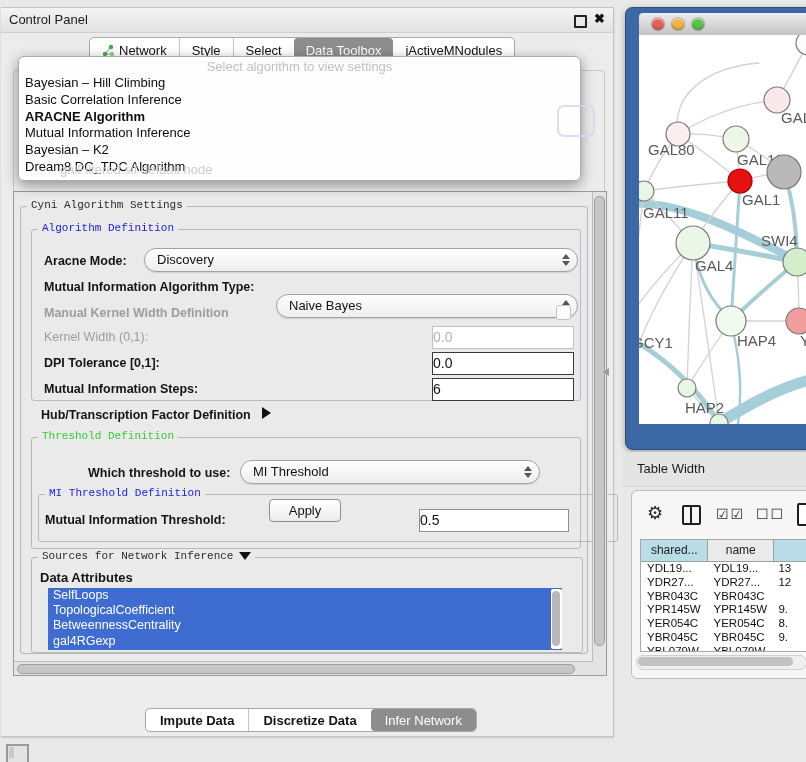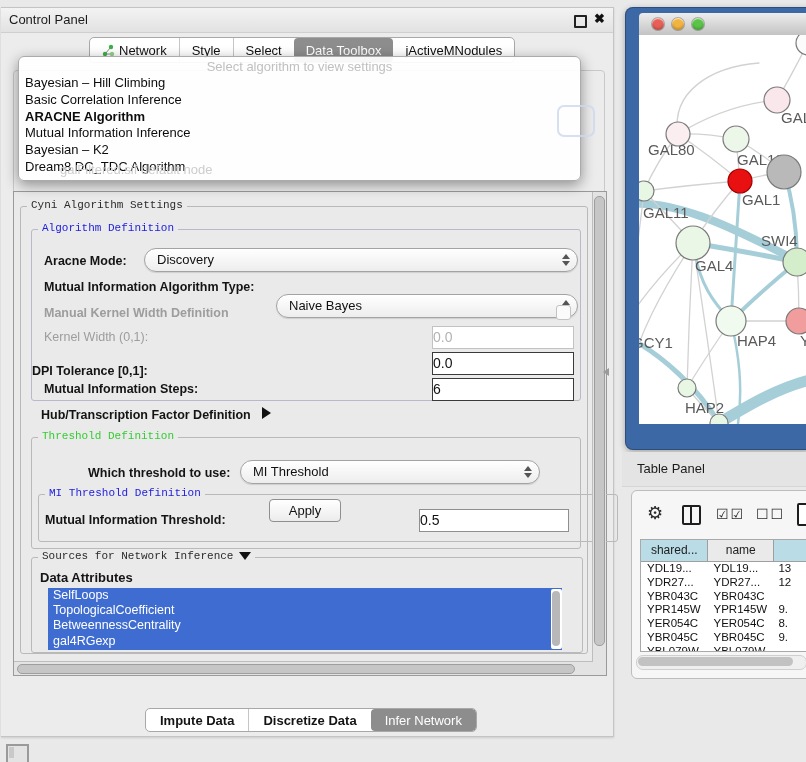--- a/index.html
+++ b/index.html
@@ -191,21 +191,21 @@
               <span class="arr-dn"></span>
             </span>
         </div>
 
         <div class="abs field-label disabled" style="left:12px;top:76px;">Manual Kernel Width Definition</div>
         <div class="abs checkbox" style="left:524px;top:75px;"></div>
 
         <div class="abs field-label disabled" style="left:12px;top:100px;font-weight:normal;">Kernel Width (0,1):</div>
         <div class="abs txt-field" style="left:400px;top:96px;width:134px;height:21px;border:1px solid #c2c2c2;color:#b3b3b3;">0.0</div>
 
-        <div class="abs field-label" style="left:0;top:126px;margin-top:8px;">DPI Tolerance [0,1]:</div>
+        <div class="abs field-label" style="left:12px;top:126px;">DPI Tolerance [0,1]:</div>
         <div class="abs txt-field" style="left:400px;top:122px;width:134px;height:21px;border:1px solid #3a3a3a;">0.0</div>
 
         <div class="abs field-label" style="left:12px;top:152px;">Mutual Information Steps:</div>
         <div class="abs txt-field" style="left:400px;top:148px;width:134px;height:21px;border:1px solid #3a3a3a;">6</div>
       </div>
 
       <div class="abs" style="left:20px;top:200px;font-size:12.5px;font-weight:bold;color:#141414;">
         <span>Hub/Transcription Factor Definition</span>
         <span class="tri-right" style="margin-left:8px;"></span>
       </div>
@@ -341,21 +341,21 @@
         <circle cx="-13" cy="287" r="10" fill="#e8f6e4" stroke="#7a7a7a" stroke-width="1.2"></circle>
         <text x="-7" y="313" font-size="15" fill="#5a5a5a" font-family="&quot;Liberation Sans&quot;, sans-serif">GCY1</text>
         <circle cx="48" cy="353" r="9" fill="#e8f6e4" stroke="#7a7a7a" stroke-width="1.2"></circle>
         <text x="46" y="378" font-size="15" fill="#5a5a5a" font-family="&quot;Liberation Sans&quot;, sans-serif">HAP2</text>
         <circle cx="80" cy="388" r="9" fill="#e8f6e4" stroke="#7a7a7a" stroke-width="1.2"></circle>
       </svg>
   </div>
 </div>
 
 <div class="abs tp-bar">
-  <div class="abs tp-title">Table Panel</div>
+  <div class="abs tp-title">Table Width</div>
 </div>
 
 <div class="abs table-window">
   <div class="abs tp-toolbar">
     <div class="abs icon-gear">⚙</div>
     <div class="abs icon-columns">
         <div></div>
       </div>
     <div class="abs icon-checks">☑☑</div>
     <div class="abs icon-unchecks">☐☐</div>

